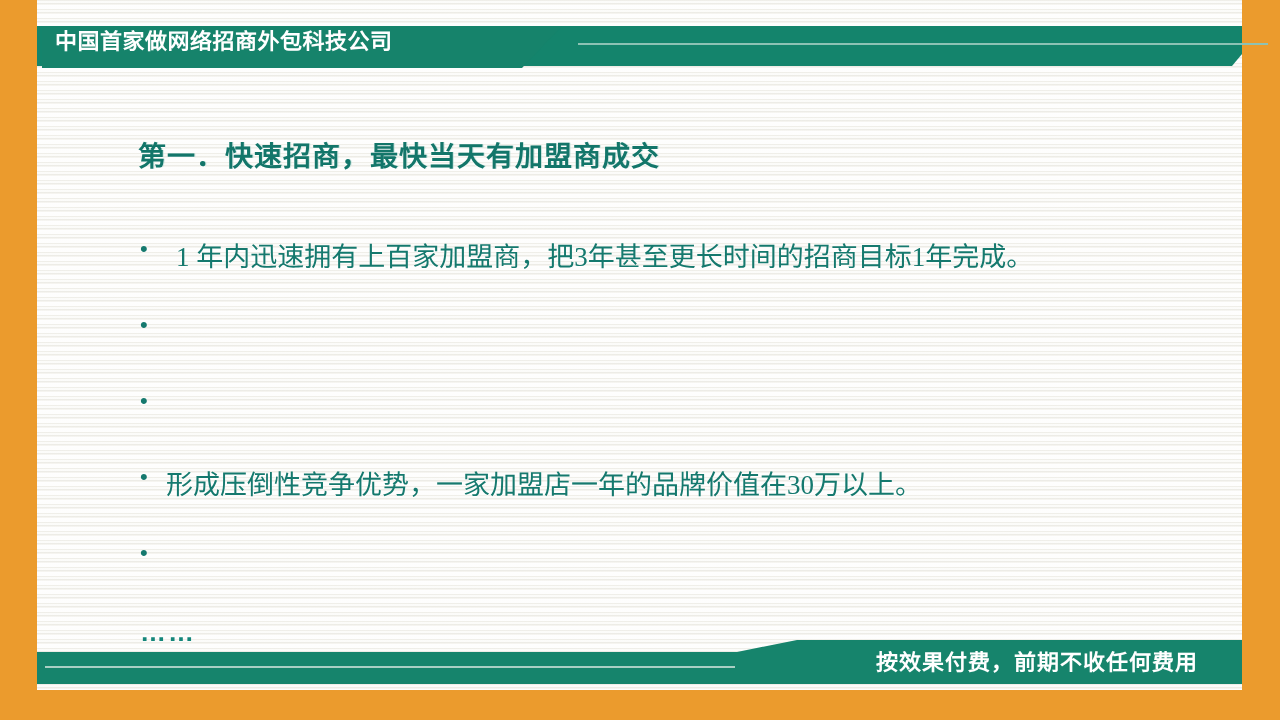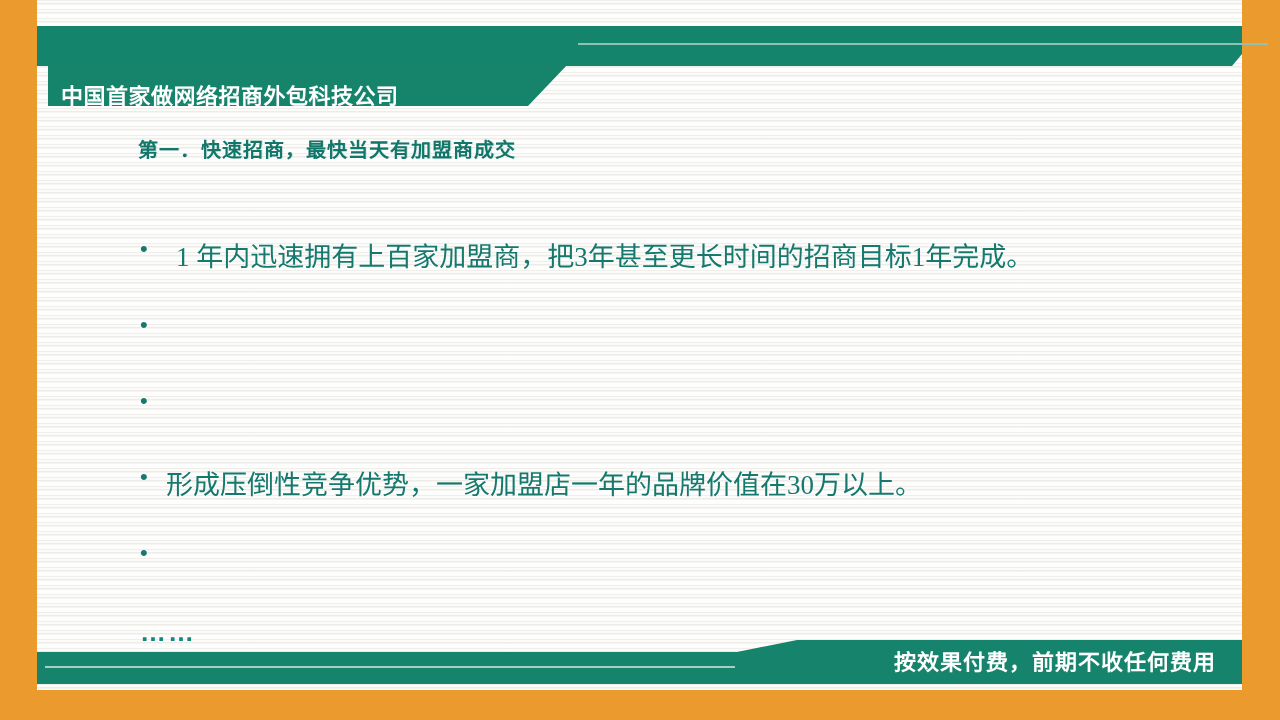--- a/index.html
+++ b/index.html
@@ -61,29 +61,28 @@
     position: absolute;
     left: 0;
     top: 0;
     width: 100%;
     height: 100%;
     background: #14846c;
     clip-path: polygon(0 0, 100% 0, 100% 28px, 1195px 40px, 0 40px);
   }
   #header-thick {
     position: absolute;
-    left: 11px;
+    left: 5px;
     top: 0;
     width: 520px;
     height: 46px;
     background: #16836b;
     clip-path: polygon(0 0, 520px 0, 480px 42px, 0 42px);
     display: flex;
-    align-items: flex-end;
-    margin-top: 38px;
+    align-items: flex-start;
   }
   #header-title {
     color: #ffffff;
     font-size: 22px;
     font-weight: bold;
     letter-spacing: 0.5px;
     margin-left: 13px;
     margin-top: -3px;
     white-space: nowrap;
   }
@@ -103,21 +102,21 @@
     top: 72px;
     width: 1205px;
     height: 568px;
   }
 
   #slide-title {
     position: absolute;
     left: 101px;
     top: 62px;
     font-family: Liberation Sans, sans-serif;
-    font-size: 20px;
+    font-size: 28px;
     font-weight: bold;
     color: #13766a;
     letter-spacing: 1px;
     text-shadow: 0 1px 0 rgba(255,255,255,0.85), 1px 0 0 rgba(170,215,205,0.55);
     white-space: nowrap;
   }
 
   #bullets {
     position: absolute;
     left: 103px;
@@ -181,21 +180,21 @@
   #footer-hairline {
     position: absolute;
     left: 8px;
     top: 26px;
     width: 690px;
     height: 2px;
     background: #a9cfc4;
   }
   #footer-text {
     position: absolute;
-    right: 26px;
+    right: 44px;
     top: 0;
     height: 40px;
     display: flex;
     align-items: center;
     color: #ffffff;
     font-family: "Liberation Sans", "DejaVu Sans", sans-serif;
     font-size: 22px;
     font-weight: bold;
     letter-spacing: 1px;
     white-space: nowrap;

